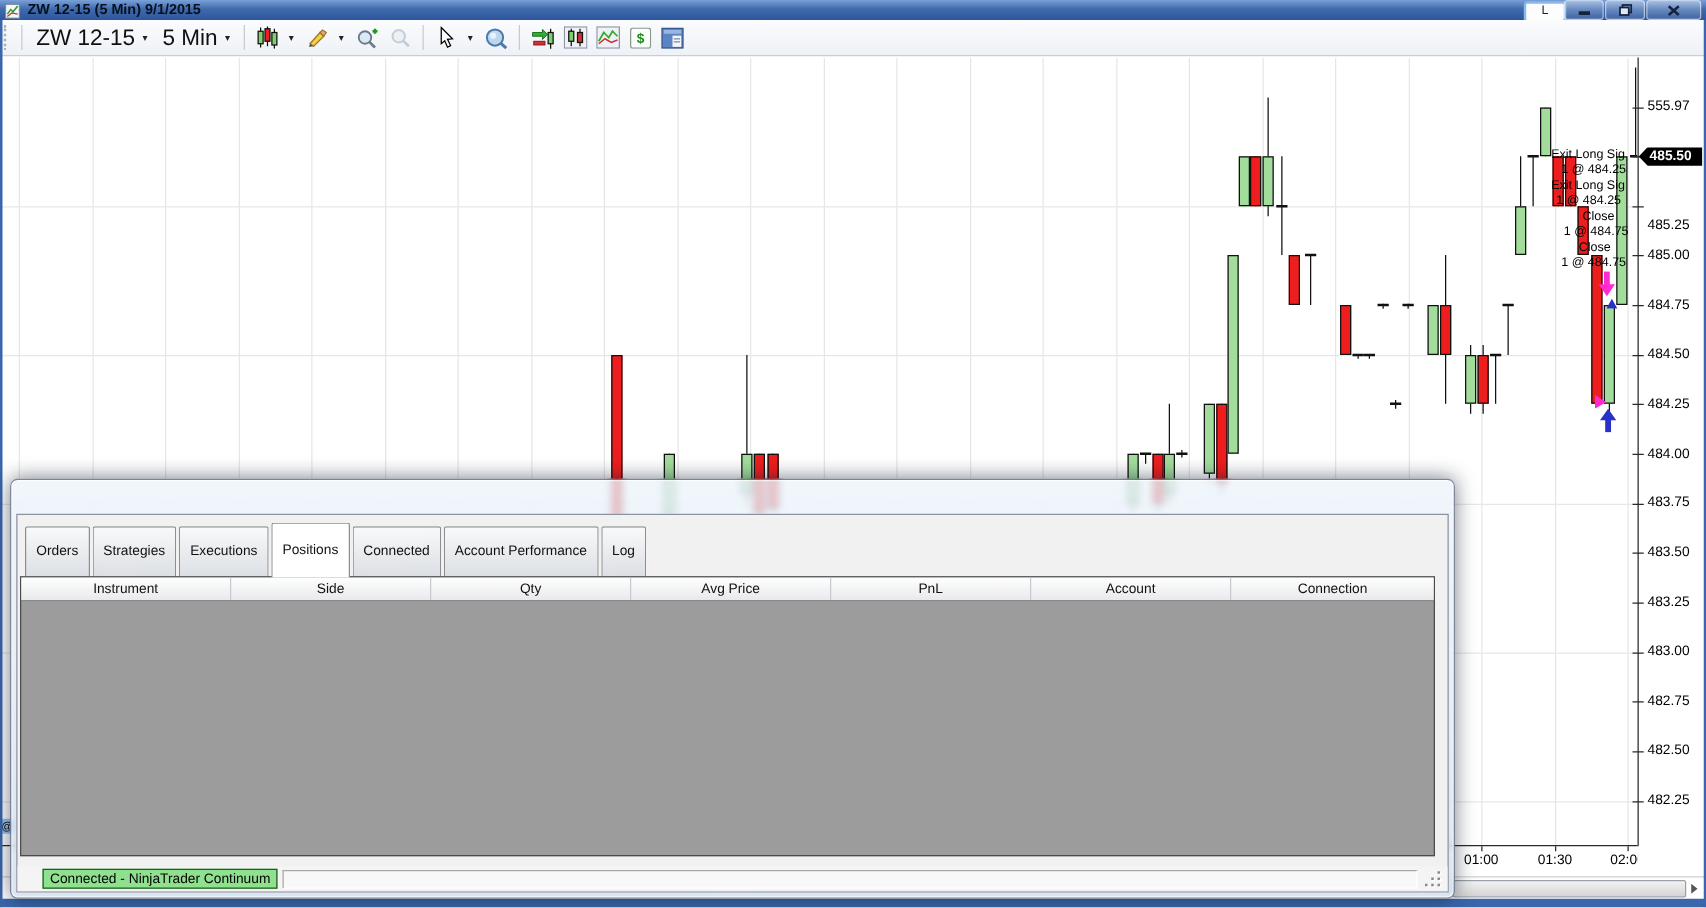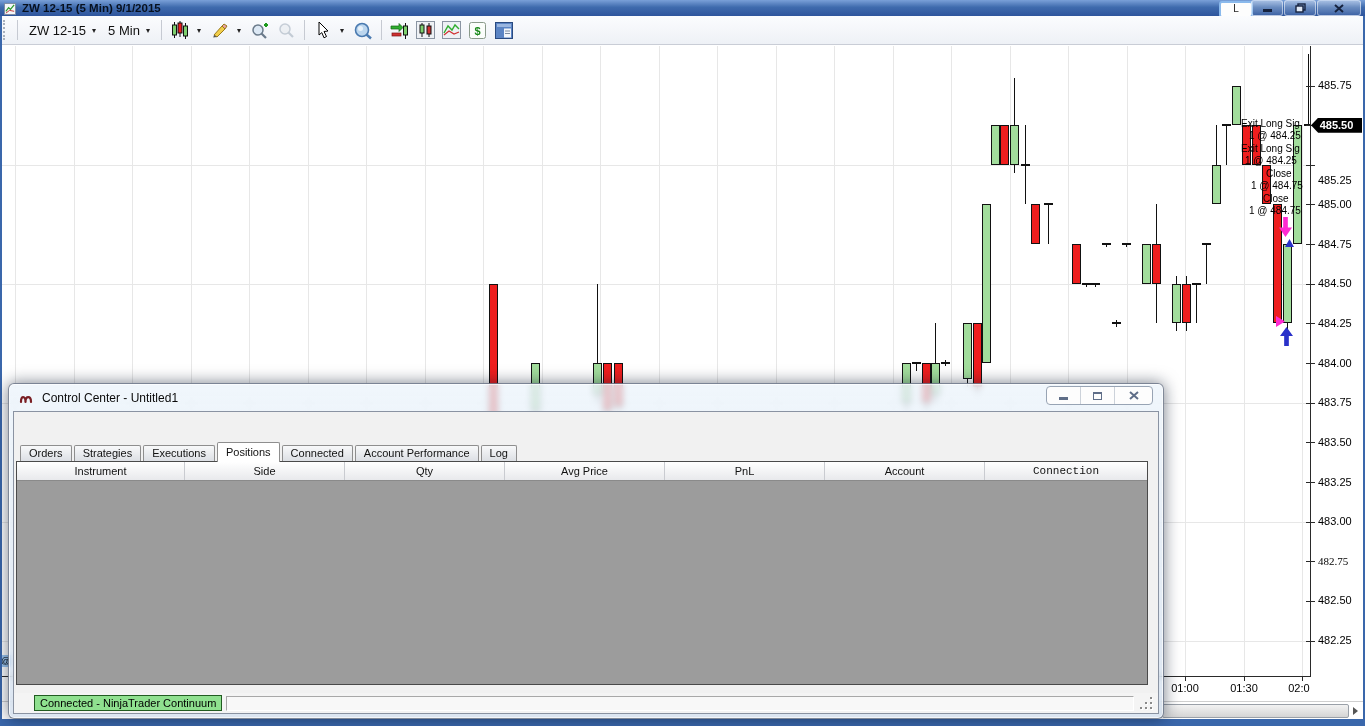--- a/index.html
+++ b/index.html
@@ -14,21 +14,21 @@
     border:2px solid #8ab9ec;border-radius:3px;font-size:10px;color:#222;text-align:center;line-height:12px;}
   .win-btns{position:absolute;right:4px;top:0;display:flex;}
   .win-btn{height:14px;margin-left:1px;border:1px solid rgba(245,250,255,.55);border-radius:3px;
     background:linear-gradient(rgba(255,255,255,.35),rgba(255,255,255,.08));
     display:flex;align-items:center;justify-content:center;}
   .toolbar{position:absolute;left:0;top:16px;width:1365px;height:29px;
     background:linear-gradient(#fbfcfe,#eef1f6);border-bottom:1px solid #c9cdd6;
     display:flex;align-items:center;box-sizing:border-box;}
   .grip{width:3px;height:20px;border-left:2px dotted #a8b0bc;margin:0 4px 0 3px;}
   .tool-sep{width:1px;height:20px;background:#c6cad2;margin:0 5px;}
-  .tool-label{font-size:13px;color:#101010;margin:0 2px 0 6px;white-space:nowrap;}
+  .tool-label{font-size:18px;color:#101010;margin:0 2px 0 6px;white-space:nowrap;}
   .caret{font-size:8px;color:#222;margin:0 6px 0 4px;}
   .icon-btn{width:26px;height:24px;display:flex;align-items:center;justify-content:center;flex:0 0 auto;}
   
   .plot{position:absolute;left:0;top:46px;width:1310px;height:630px;background:#fff;overflow:hidden;z-index:1;}
   .gridv{position:absolute;top:0;bottom:0;width:1px;background:#e7e7e7;}
   .gridh{position:absolute;left:0;right:0;height:1px;background:#e7e7e7;}
   .wick{position:absolute;width:1px;background:#111;}
   .cbody{position:absolute;width:9px;box-sizing:border-box;border:1px solid #111;}
   .cbody.g{background:#a2dd9c;}
   .cbody.r{background:#ee1e1e;}
@@ -69,21 +69,21 @@
   .cc-winbtns{position:absolute;right:10px;top:2px;height:17px;display:flex;background:#fdfdfd;
     border:1px solid #98a4b4;border-radius:4px;overflow:hidden;}
   .cc-winbtn{width:33px;display:flex;align-items:center;justify-content:center;border-right:1px solid #ccd2da;}
   .cc-winbtn:last-child{border-right:none;width:37px;}
   .cc-content{position:absolute;left:4px;right:4px;top:27px;bottom:4px;background:#f1f1f1;
     border:1px solid #8a93a2;box-sizing:border-box;}
   .cc-menubar{position:absolute;left:0;right:0;top:0;height:24px;background:linear-gradient(#fff,#f4f4f4);
     border-bottom:1px solid #e2e2e2;display:flex;align-items:center;padding-left:10px;}
   .cc-menu-item{font-size:12px;color:#111;padding:2px 11px;}
   .cc-tabs{position:absolute;left:2px;right:2px;top:26px;height:23px;display:flex;align-items:flex-end;padding-left:4px;}
-  .cc-tab{font-size:11px;color:#111;padding:0 8px;background:linear-gradient(#f8f9fa,#dcdfe4);
+  .cc-tab{font-size:11px;color:#111;padding:12px 8px;background:linear-gradient(#f8f9fa,#dcdfe4);
     border:1px solid #8e8e8e;border-bottom:none;border-radius:2px 2px 0 0;margin-right:2px;
     height:15px;line-height:15px;white-space:nowrap;}
   .cc-tab.active{background:#fff;height:19px;line-height:19px;position:relative;z-index:2;margin-bottom:-1px;}
   .cc-table{position:absolute;left:2px;right:10px;top:49px;bottom:28px;border:1px solid #4a4a4a;
     background:#9c9c9c;box-sizing:border-box;}
   .cc-thead{position:absolute;left:0;right:0;top:0;height:18px;display:flex;
     background:linear-gradient(#ffffff,#e8e9ec);border-bottom:1px solid #8a8a8a;}
   .cc-th{font-size:11px;color:#111;display:flex;align-items:center;justify-content:center;
     border-right:1px solid #c9cbd0;box-sizing:border-box;}
   .cc-status{position:absolute;left:0;right:0;bottom:0;height:20px;background:#f4f4f4;
@@ -351,21 +351,21 @@
       <div class="mk mk-down" style="left: 1279px; top: 171px; width: 13px; height: 20px; background: rgb(255, 43, 209);"></div>
       <div class="mk mk-tri-up" style="left: 1285px; top: 193px; width: 9px; height: 8px; background: rgb(42, 49, 201);"></div>
       <div class="mk mk-tri-right" style="left: 1276px; top: 270px; width: 9px; height: 11px; background: rgb(255, 43, 209);"></div>
       <div class="mk mk-up" style="left: 1280px; top: 281px; width: 13px; height: 19px; background: rgb(42, 49, 201);"></div>
     </div>
 
   <div class="price-axis" id="price-axis">
     <div class="axis-line"></div>
     <div class="pmarker" id="pmarker" style="top: 71.65px;">485.50</div>
   <div class="ptick" style="top: 39.5px;"></div>
-      <div class="plabel" style="top: 33px;">485.75</div>
+      <div class="plabel" style="top: 33px;">555.97</div>
       <div class="ptick" style="top: 79.15px;"></div>
       <div class="plabel" style="top: 72.65px;">485.50</div>
       <div class="ptick" style="top: 118.8px;"></div>
       <div class="plabel" style="top: 128px;">485.25</div>
       <div class="ptick" style="top: 158.45px;"></div>
       <div class="plabel" style="top: 151.95px;">485.00</div>
       <div class="ptick" style="top: 198.1px;"></div>
       <div class="plabel" style="top: 191.6px;">484.75</div>
       <div class="ptick" style="top: 237.75px;"></div>
       <div class="plabel" style="top: 231.25px;">484.50</div>
@@ -375,21 +375,21 @@
       <div class="plabel" style="top: 310.55px;">484.00</div>
       <div class="ptick" style="top: 356.7px;"></div>
       <div class="plabel" style="top: 350.2px;">483.75</div>
       <div class="ptick" style="top: 396.35px;"></div>
       <div class="plabel" style="top: 389.85px;">483.50</div>
       <div class="ptick" style="top: 436px;"></div>
       <div class="plabel" style="top: 429.5px;">483.25</div>
       <div class="ptick" style="top: 475.65px;"></div>
       <div class="plabel" style="top: 469.15px;">483.00</div>
       <div class="ptick" style="top: 515.3px;"></div>
-      <div class="plabel" style="top: 508.8px; font-family: Liberation Serif, serif;">482.75</div>
+      <div class="plabel" style="top: 508.8px;">482.75</div>
       <div class="ptick" style="top: 554.95px;"></div>
       <div class="plabel" style="top: 548.45px;">482.50</div>
       <div class="ptick" style="top: 594.6px;"></div>
       <div class="plabel" style="top: 588.1px;">482.25</div>
     </div>
 
   <div class="taxis-line"></div>
   <div id="time-axis">
       <div class="ttick" style="left: 1185px;"></div>
       <div class="tlabel" style="left: 1165px;">01:00</div>
@@ -400,59 +400,40 @@
     </div>
   <div class="hscroll">
     <div class="hthumb"></div>
     <div class="harrow"></div>
   </div>
   <div class="frame-bottom"></div>
   <div class="frame-left"></div>
   <div class="frame-right"></div>
 
   <div class="cc">
-    <div class="cc-titlebar">
-      <svg width="15" height="14" viewBox="0 0 15 14" style="margin-left:10px">
-        <path d="M2,11 C2,4.5 6.5,4.5 6.5,11 M6.5,11 C6.5,4.5 12,4.5 12,11" fill="none" stroke="#7a1f24" stroke-width="2.2" stroke-linecap="round"></path>
-      </svg>
-      <span class="cc-title">Control Center - Untitled1</span>
-      <div class="cc-winbtns">
-        <div class="cc-winbtn">
-          <div style="width:9px;height:3px;background:#5f6e88;margin-top:5px"></div>
-        </div>
-        <div class="cc-winbtn">
-          <div style="width:9px;height:8px;border:1.5px solid #5f6e88;border-top-width:2.5px;box-sizing:border-box"></div>
-        </div>
-        <div class="cc-winbtn">
-          <svg width="10" height="9" viewBox="0 0 10 9">
-            <path d="M1,1 L9,8 M9,1 L1,8" stroke="#5f6e88" stroke-width="2"></path>
-          </svg>
-        </div>
-      </div>
-    </div>
 
     <div class="cc-content">
       <div class="cc-tabs" id="cc-tabs">
           <div class="cc-tab">Orders</div>
           <div class="cc-tab">Strategies</div>
           <div class="cc-tab">Executions</div>
           <div class="cc-tab active">Positions</div>
           <div class="cc-tab">Connected</div>
           <div class="cc-tab">Account Performance</div>
           <div class="cc-tab">Log</div>
         </div>
       <div class="cc-table">
         <div class="cc-thead" id="cc-cols">
             <div class="cc-th" style="width: 168px;">Instrument</div>
             <div class="cc-th" style="width: 160px;">Side</div>
             <div class="cc-th" style="width: 160px;">Qty</div>
             <div class="cc-th" style="width: 160px;">Avg Price</div>
             <div class="cc-th" style="width: 160px;">PnL</div>
             <div class="cc-th" style="width: 160px;">Account</div>
-            <div class="cc-th" style="flex: 1 1 0%; border-right: none; font-family: Liberation Mono, monospace;">Connection</div>
+            <div class="cc-th" style="flex: 1 1 0%; border-right: none;">Connection</div>
           </div>
       </div>
       <div class="cc-status">
         <span class="cc-badge">Connected - NinjaTrader Continuum</span>
         <div class="cc-status-panel"></div>
       </div>
       <div class="cc-grip">
         <i style="left:10px;top:0"></i>
           <i style="left:10px;top:5px"></i>
           <i style="left:5px;top:5px"></i>

